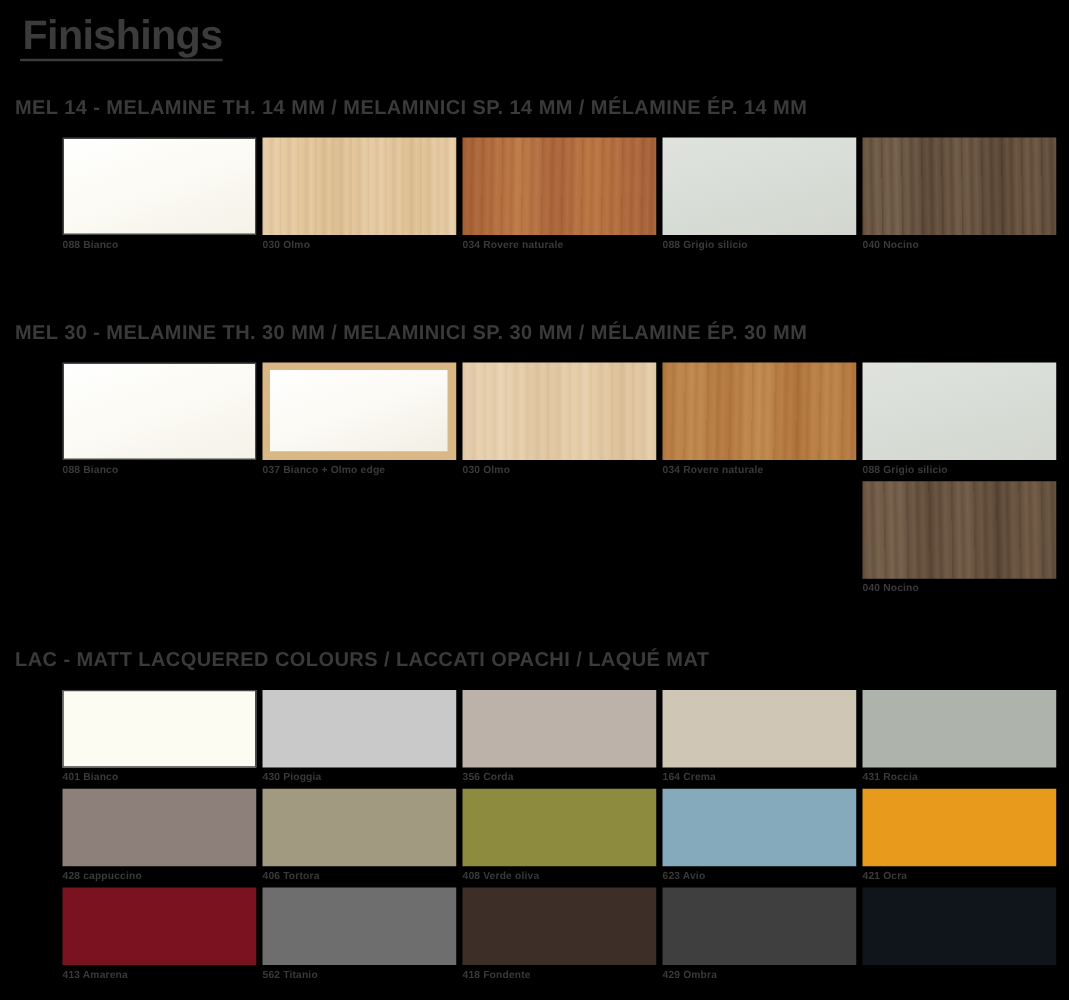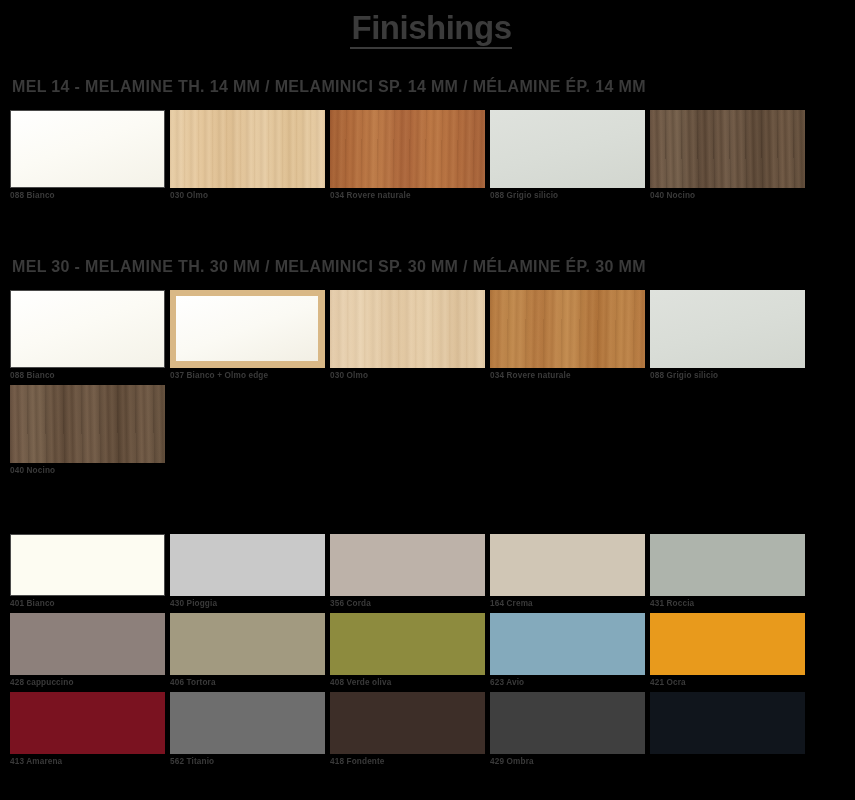--- a/index.html
+++ b/index.html
@@ -29,37 +29,38 @@
     font-weight: bold;
     letter-spacing: -0.5px;
     color: #3b3b3b;
     padding-top: 9px;
     padding-left: 2px;
     line-height: 1.15;
     display: inline-block;
     border-bottom: 2px solid #3b3b3b;
     margin-bottom: 0;
   }
-  .title-wrap { padding-left: 6px; text-align: center; }
+  .title-wrap { padding-left: 6px; }
 
   
   .section { margin-top: 0; }
   .section-header {
     font-size: 16px;
     font-weight: bold;
     letter-spacing: 0.35px;
     color: #3a3a3a;
     white-space: nowrap;
     padding-left: 2px;
   }
 
   .swatch-grid {
     display: flex;
     flex-wrap: wrap;
     gap: 5px 5px;
+    justify-content: flex-end;
   }
   .swatch-cell {
     width: 155px;
     position: relative;
   }
   .swatch-box {
     width: 155px;
     display: block;
     position: relative;
     box-sizing: border-box;
@@ -225,20 +226,21 @@
           <div class="swatch-label">088 Grigio silicio</div>
         </div>
         <div class="swatch-cell">
           <div class="swatch-box mel fin-nocino30"></div>
           <div class="swatch-label">040 Nocino</div>
         </div>
       </div>
   </div>
 
   <div class="section" style="position:absolute; left:10px; top:520px; width:835px;">
+    <div class="section-header">LAC - MATT LACQUERED COLOURS / LACCATI OPACHI / LAQUÉ MAT</div>
     <div class="swatch-grid" id="grid-2" style="margin-top:14px;">
         <div class="swatch-cell">
           <div class="swatch-box lac flat bordered" style="--c: #fdfcf2;"></div>
           <div class="swatch-label">401 Bianco</div>
         </div>
         <div class="swatch-cell">
           <div class="swatch-box lac flat" style="--c: #c9c9c9;"></div>
           <div class="swatch-label">430 Pioggia</div>
         </div>
         <div class="swatch-cell">

